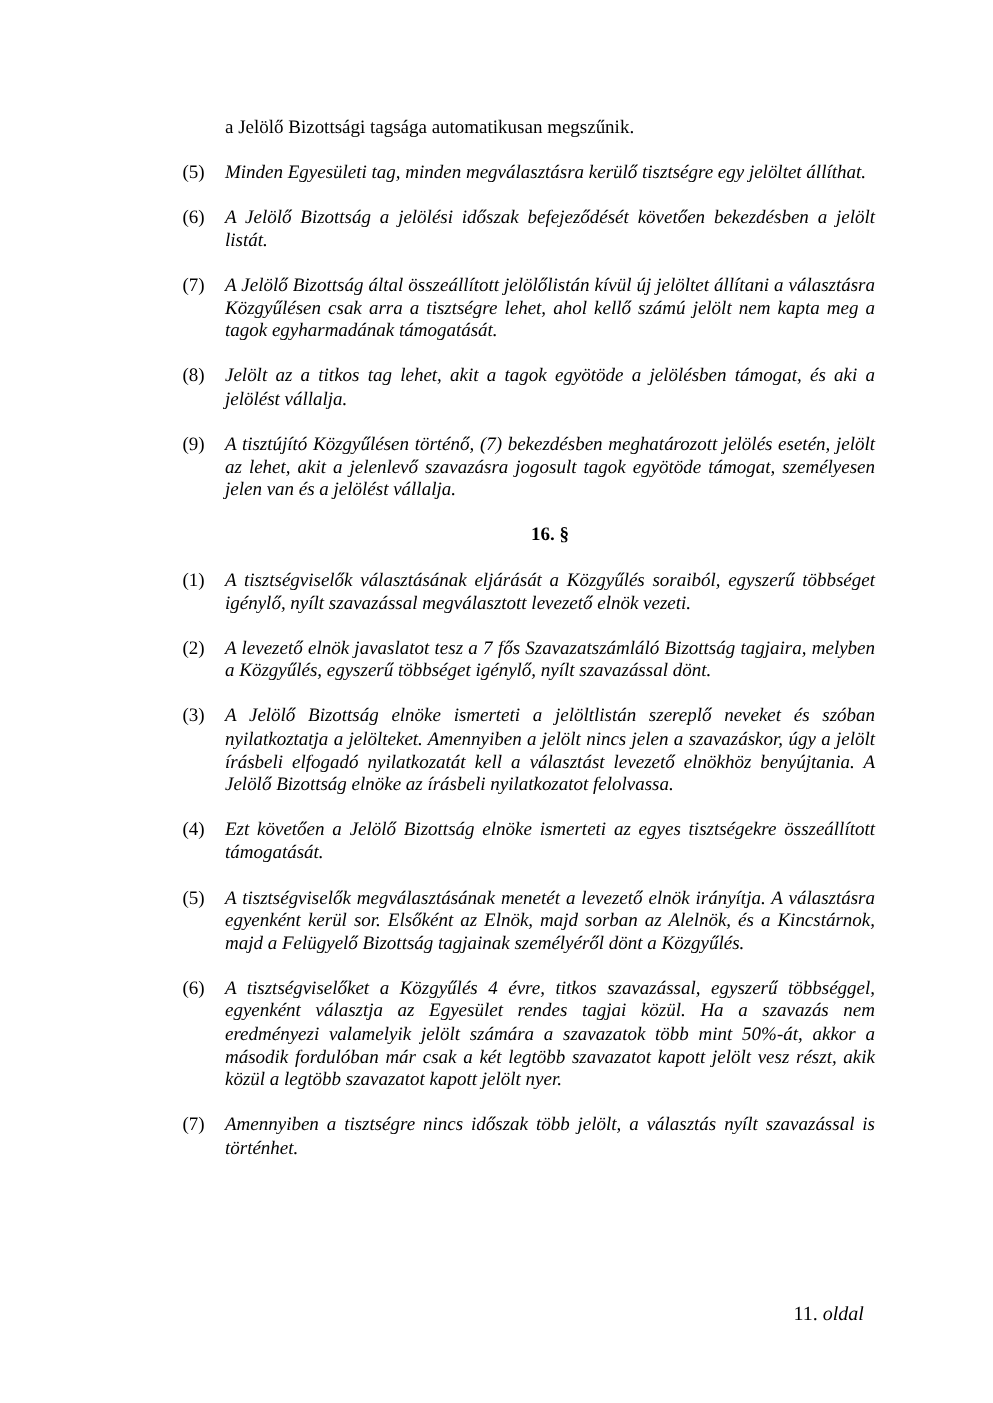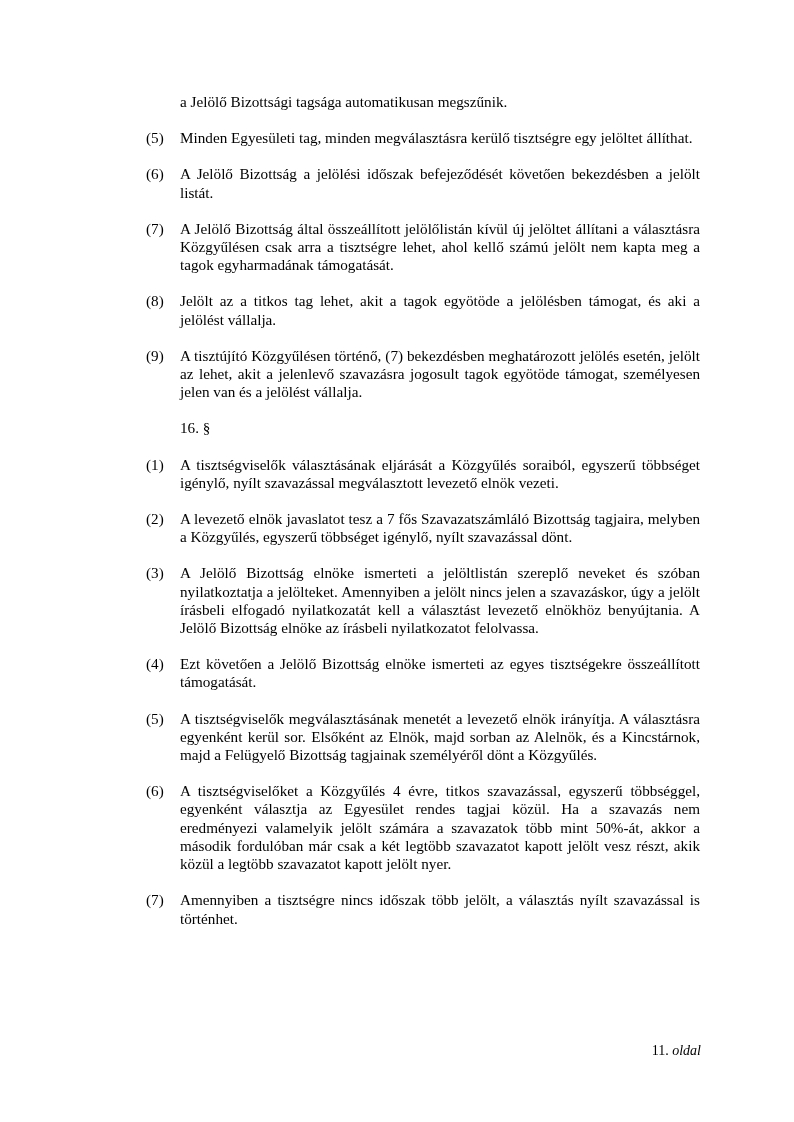--- a/index.html
+++ b/index.html
@@ -4,23 +4,23 @@
 <style>
   html, body { margin: 0; padding: 0; background: #ffffff; }
   body { width: 794px; height: 1122px; position: relative; overflow: hidden;
          font-family: "Liberation Serif", "DejaVu Serif", serif; color: #000; }
   .page { position: absolute; left: 0; top: 0; width: 794px; height: 818px; }
   .content { position: absolute; left: 146px; top: 93px; width: 554px;
              font-size: 15.2px; line-height: 18.2px; }
   .cont { padding-left: 34px; text-align: justify; margin: 0 0 18px 0; }
   .para { display: flex; margin: 0 0 18px 0; }
   .para .num { width: 34px; flex: none; }
-  .para .txt { flex: 1; text-align: justify; }
-  .section { text-align: left; font-weight: normal; margin: 0 0 18px 0; padding-left: 34px; }
-  .footer { position: absolute; right: 93px; top: 1043px; font-size: 14px; }
+  .para .txt { flex: 1; text-align: justify; font-style: italic; }
+  .section { text-align: center; font-weight: bold; margin: 0 0 18px 0; padding-left: 34px; }
+  .footer { position: absolute; right: 103px; top: 1043px; font-size: 16px; }
   .footer .word { font-style: italic; }
 </style>
 </head>
 <body>
 
 <div class="page">
   <div class="content">
     <p class="cont">a Jelölő Bizottsági tagsága automatikusan megszűnik.</p>
 
     <div class="para">

